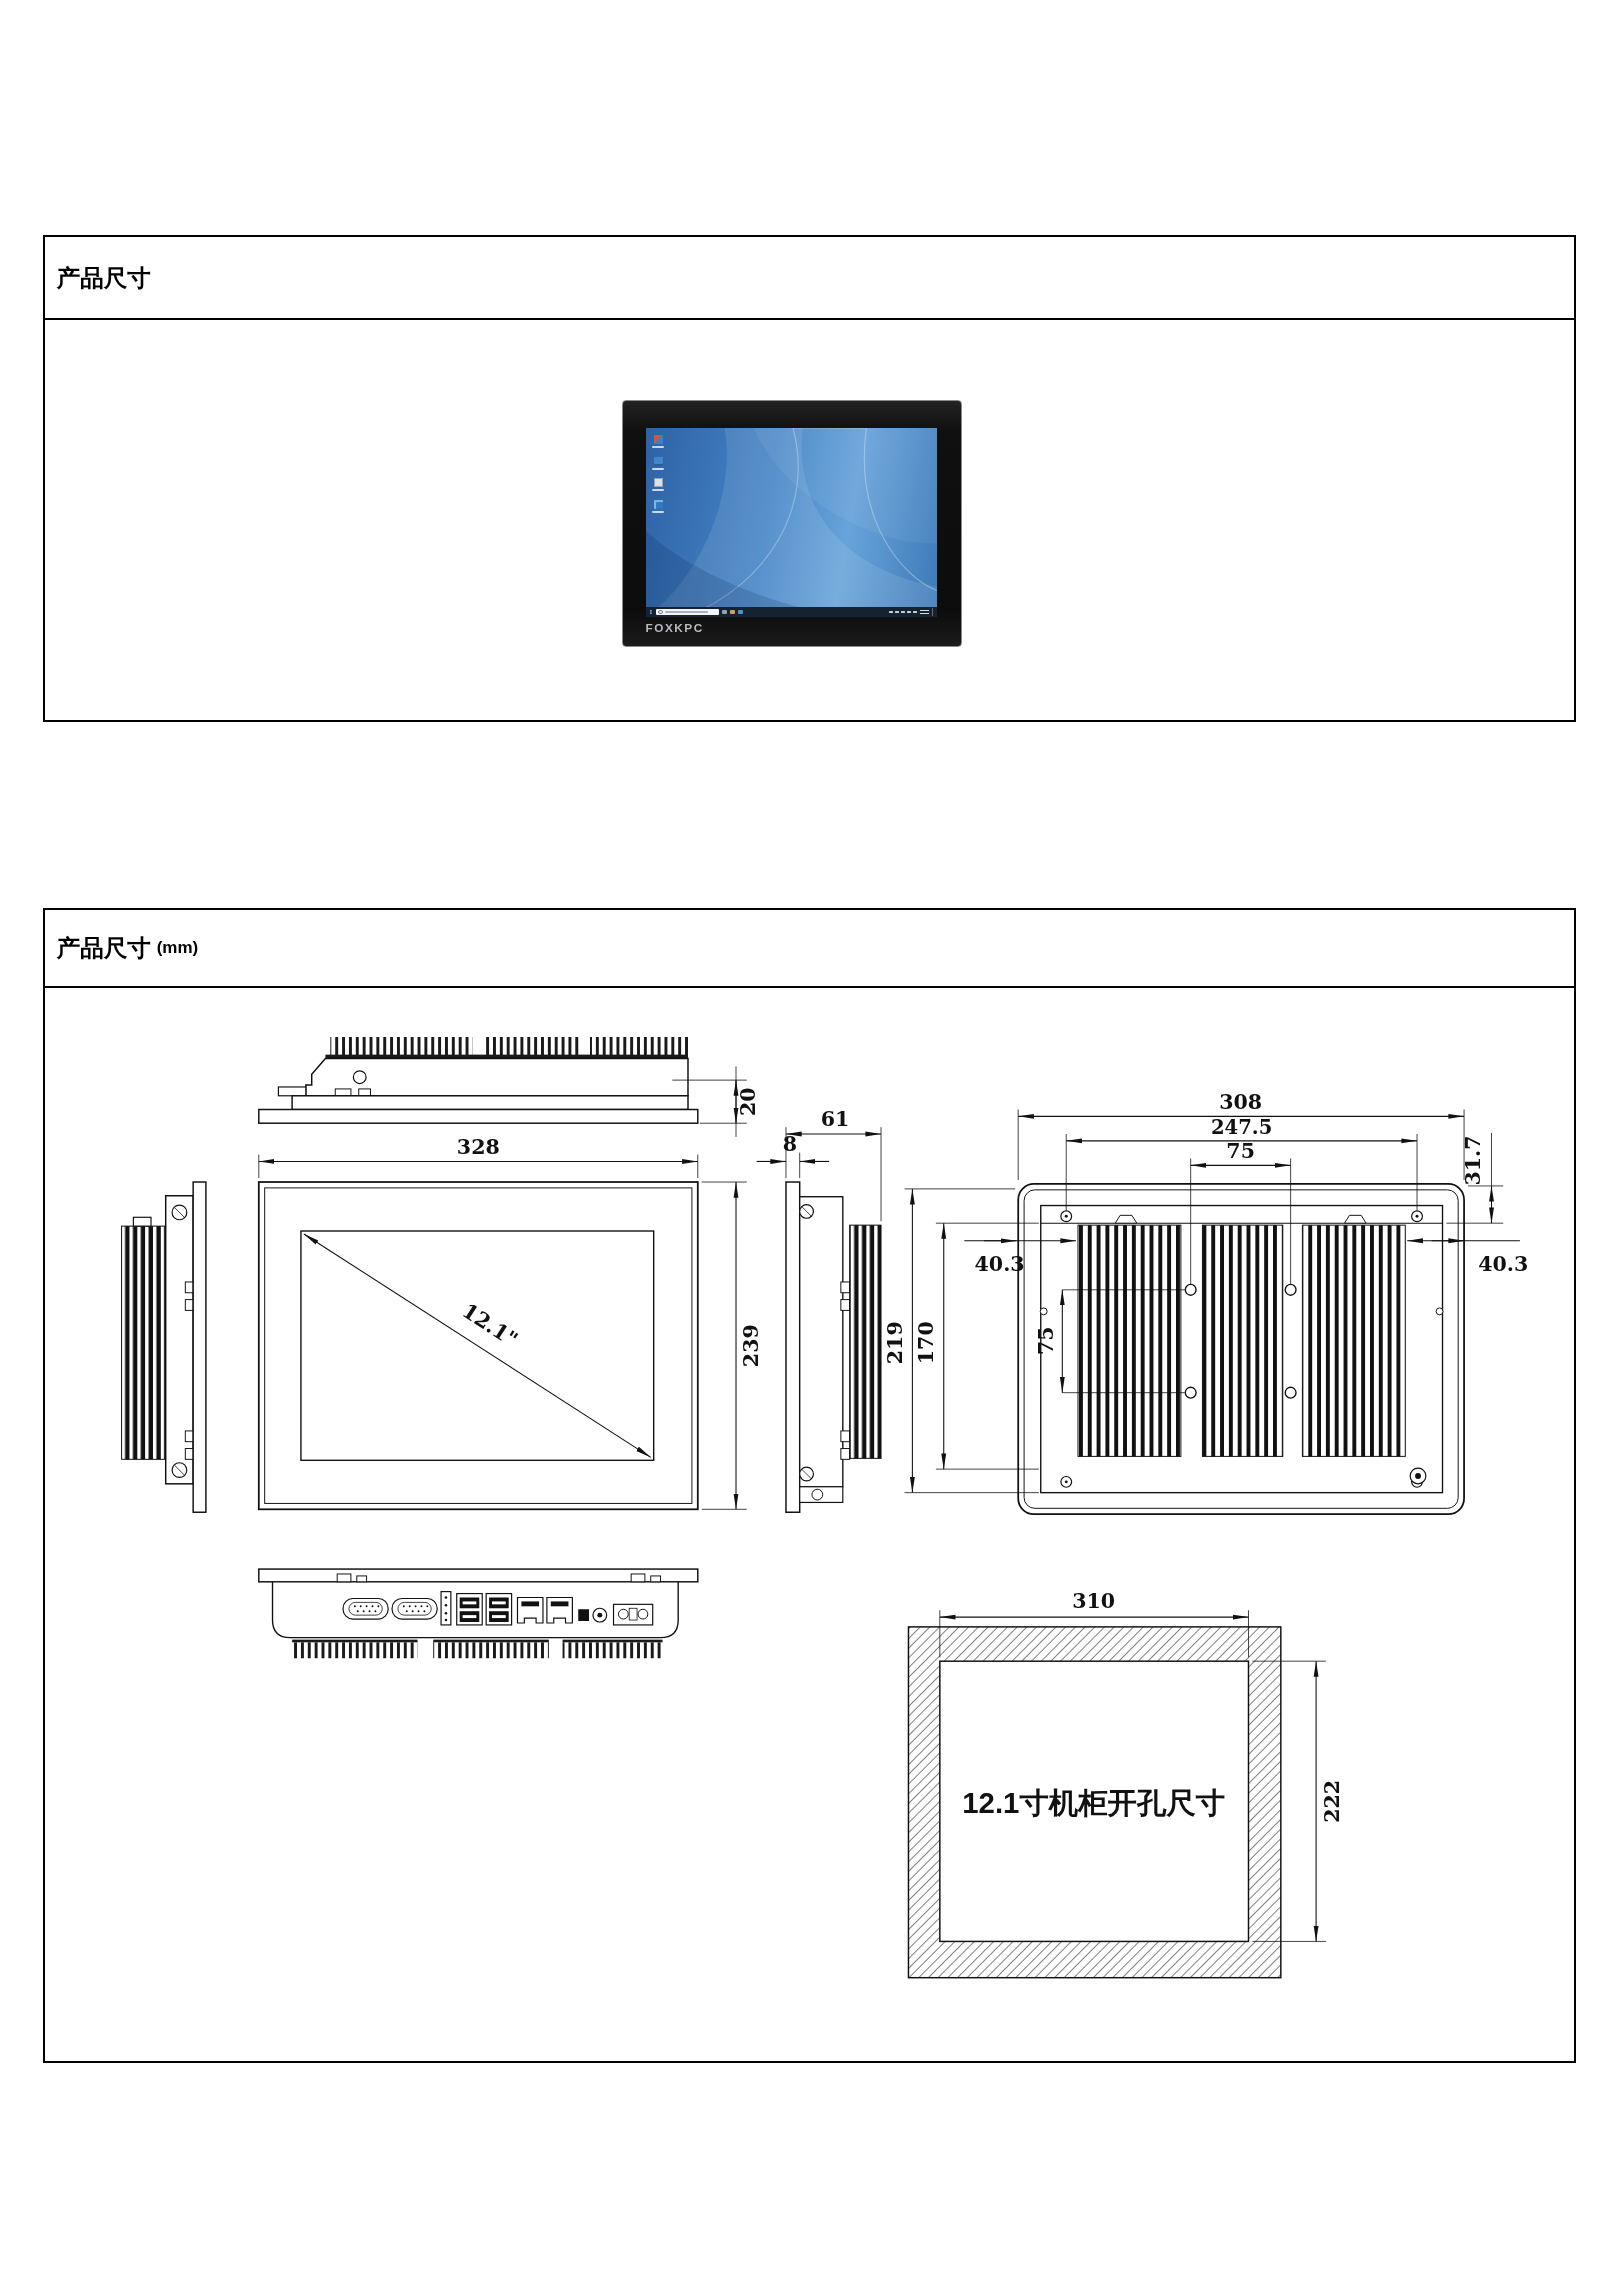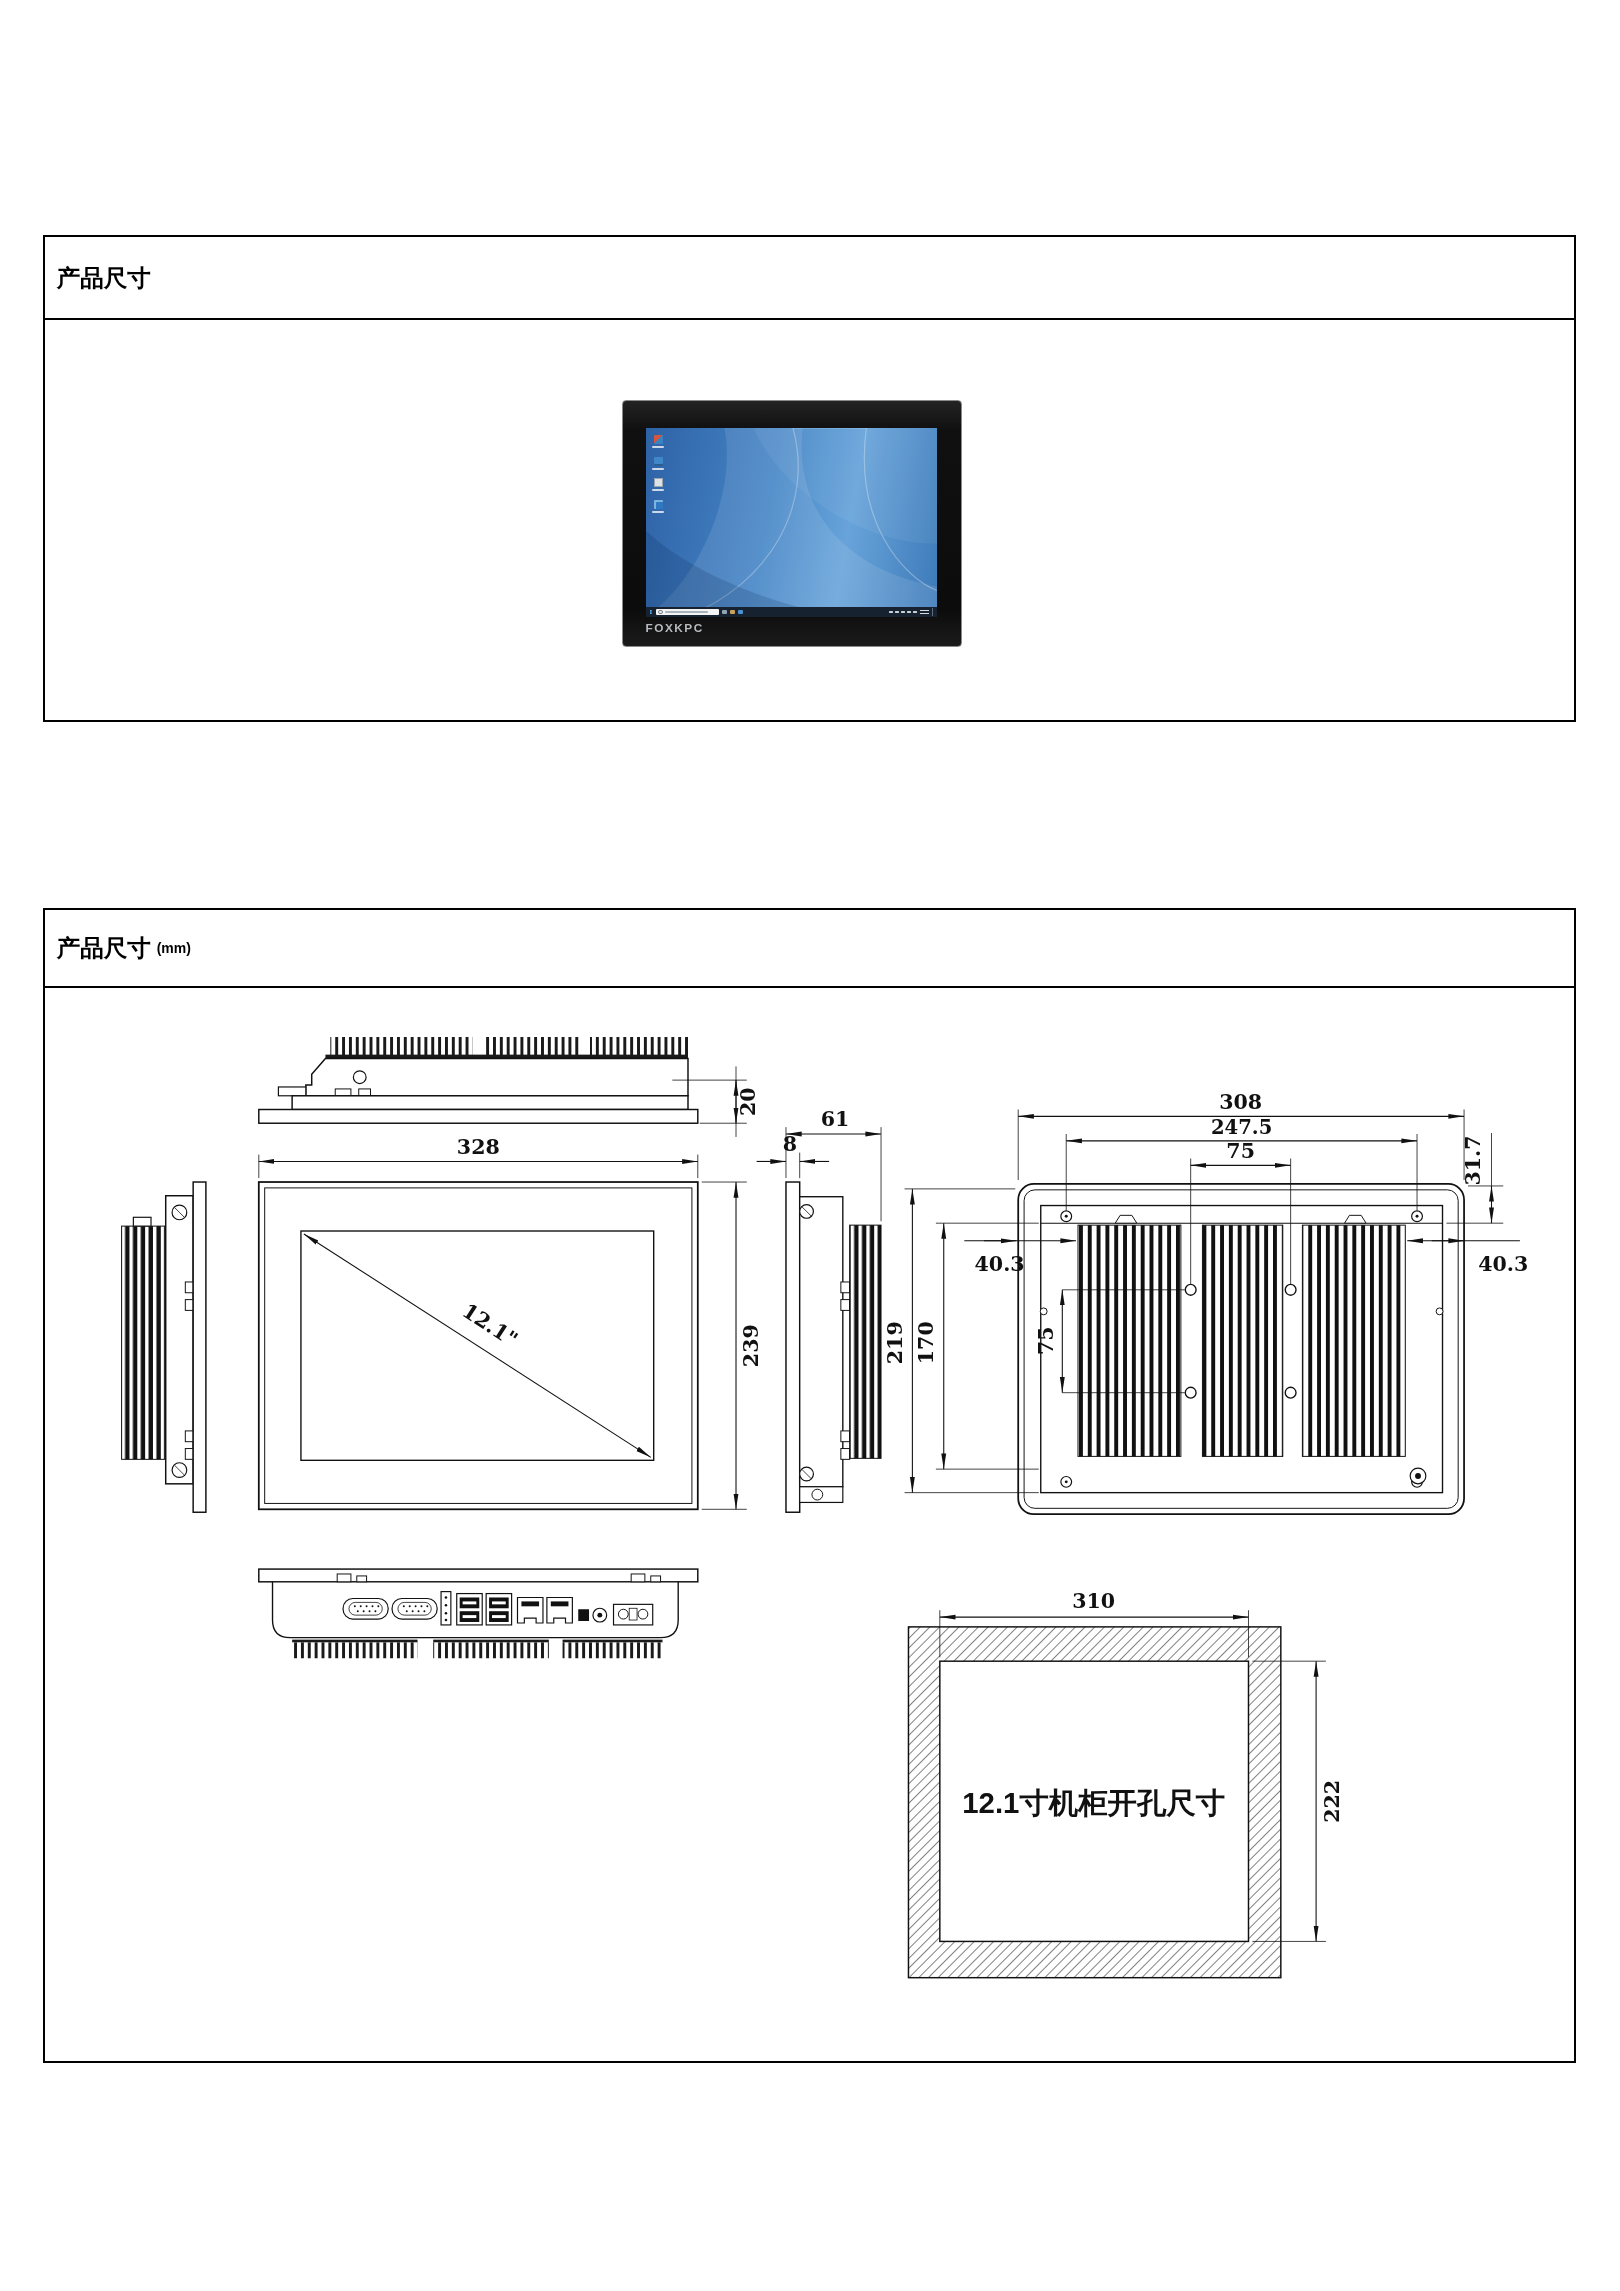--- a/index.html
+++ b/index.html
@@ -1,21 +1,21 @@
 <!DOCTYPE html>
 <html><head>
 <meta charset="utf-8">
 <style>
   html,body{margin:0;padding:0;background:#fff;}
   .page{position:relative;width:1620px;height:2292px;background:#fff;
         font-family:"Liberation Sans",sans-serif;color:#000;overflow:hidden;}
   .secbox{position:absolute;left:43px;width:1529px;border:2px solid #000;background:#fff;}
   .sechdr{height:76px;border-bottom:2px solid #000;display:flex;align-items:center;padding-left:11.8px;}
   .sechdr .t{font-size:23.5px;font-weight:bold;}
-  .sechdr .u{font-size:14px;font-weight:bold;margin-left:5.9px;}
+  .sechdr .u{font-size:17px;font-weight:bold;margin-left:5.9px;}
   #box1{top:235px;height:483px;}
   #box1 .sechdr{height:81px;}
   #box2{top:872px;height:1151px;margin-top:36px;}
 
   
   .monitor{position:absolute;left:577px;top:163px;width:338px;height:245px;
            background:linear-gradient(180deg,#232323,#101010 12%,#0c0c0c 85%,#1b1b1b);
            border:1px solid #8a8a8a;border-radius:4px;}
   .screen{position:absolute;left:22.5px;top:27.4px;width:291px;height:189px;overflow:hidden;
           background:linear-gradient(100deg,#2e62a6 0%,#4585c6 42%,#68a4da 68%,#3c79b8 100%);}

